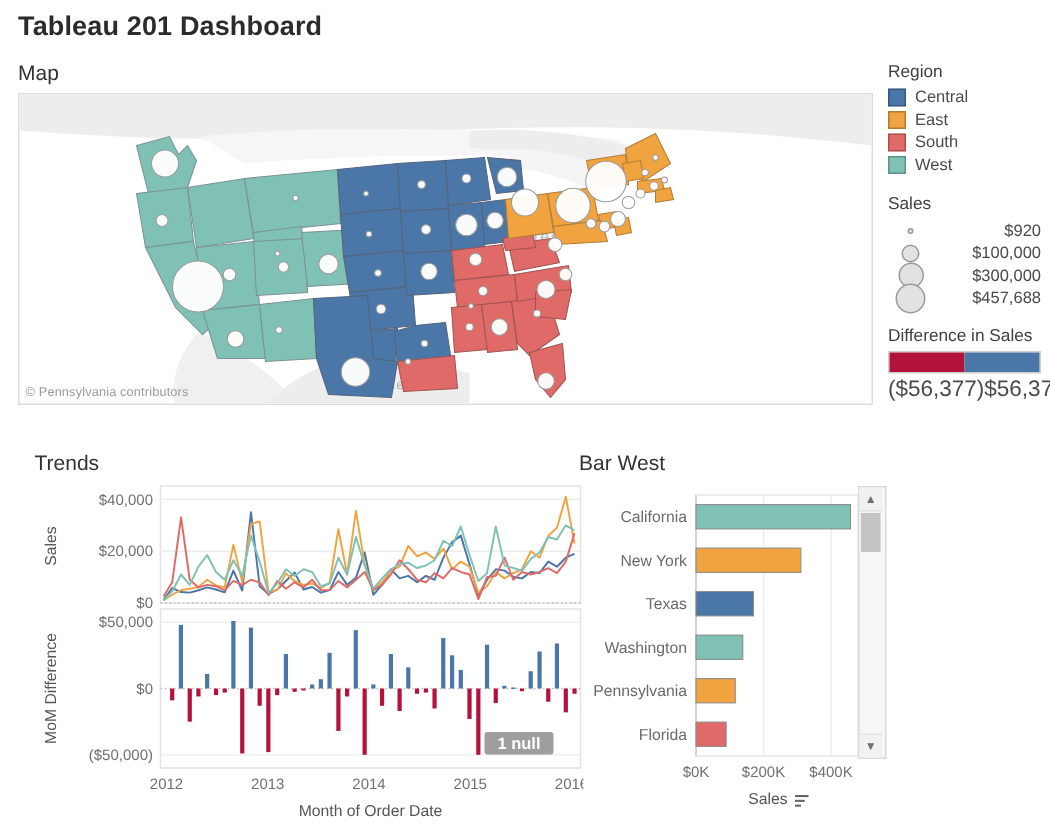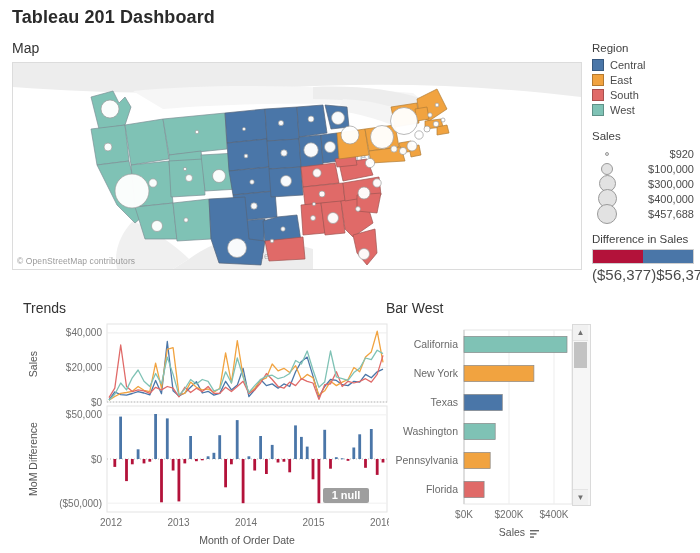--- a/index.html
+++ b/index.html
@@ -216,21 +216,21 @@
           <circle cx="414" cy="66" r="3.0"></circle>  
             <circle cx="423" cy="61" r="2.8"></circle>
           <circle cx="430" cy="57" r="2.0"></circle>  
             <circle cx="417" cy="52" r="2.2"></circle>
           <circle cx="424" cy="42" r="1.9"></circle>  
             <circle cx="351" cy="191" r="5.5"></circle>
           <circle cx="301" cy="141" r="1.6"></circle> 
             <circle cx="259" cy="178" r="1.8"></circle>
         </g>
       </svg>
-      <div class="osm-credit">© OpenStreetMap contributors</div>
+      <div class="osm-credit">© Pennsylvania contributors</div>
     </div>
   </div>
 
   <div id="legend-col">
 
     <div class="lg-head">Region</div>
     <div class="lg-row">
       <span class="lg-swatch" style="background:#4a76a8"></span>
       <span class="lg-text">Central</span>
     </div>
@@ -260,26 +260,20 @@
       <span class="size-bubble-cell">
           <span class="bub" style="width:10px;height:10px"></span>
         </span>
       <span class="size-val">$100,000</span>
     </div>
     <div class="size-row">
       <span class="size-bubble-cell">
           <span class="bub" style="width:15px;height:15px"></span>
         </span>
       <span class="size-val">$300,000</span>
-    </div>
-    <div class="size-row">
-      <span class="size-bubble-cell">
-          <span class="bub" style="width:17px;height:17px"></span>
-        </span>
-      <span class="size-val">$400,000</span>
     </div>
     <div class="size-row">
       <span class="size-bubble-cell">
           <span class="bub" style="width:18px;height:18px"></span>
         </span>
       <span class="size-val">$457,688</span>
     </div>
 
     <div class="lg-gap"></div>
     <div class="lg-head">Difference in Sales</div>

